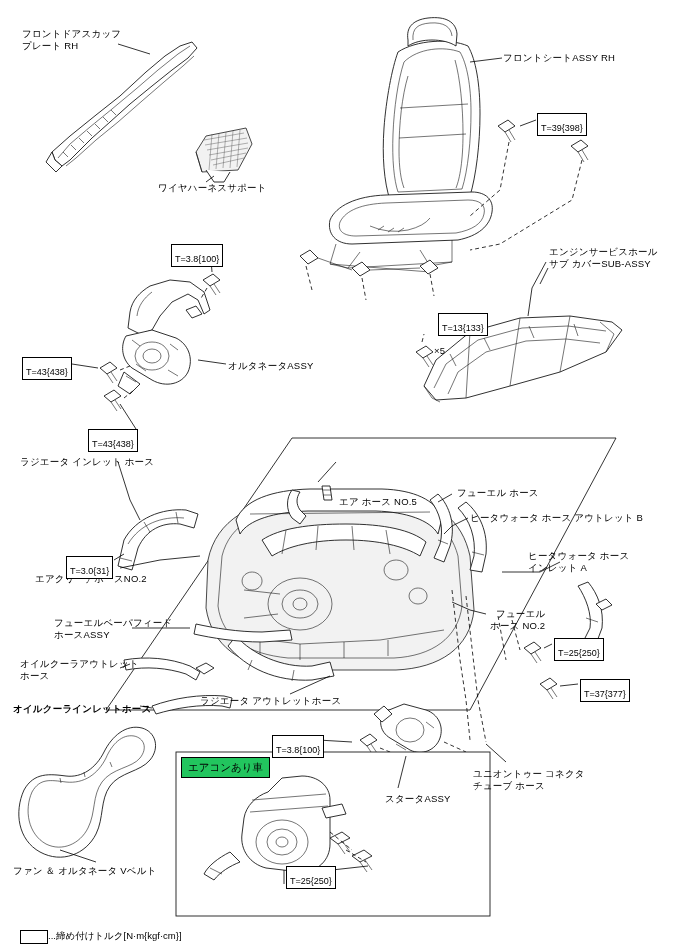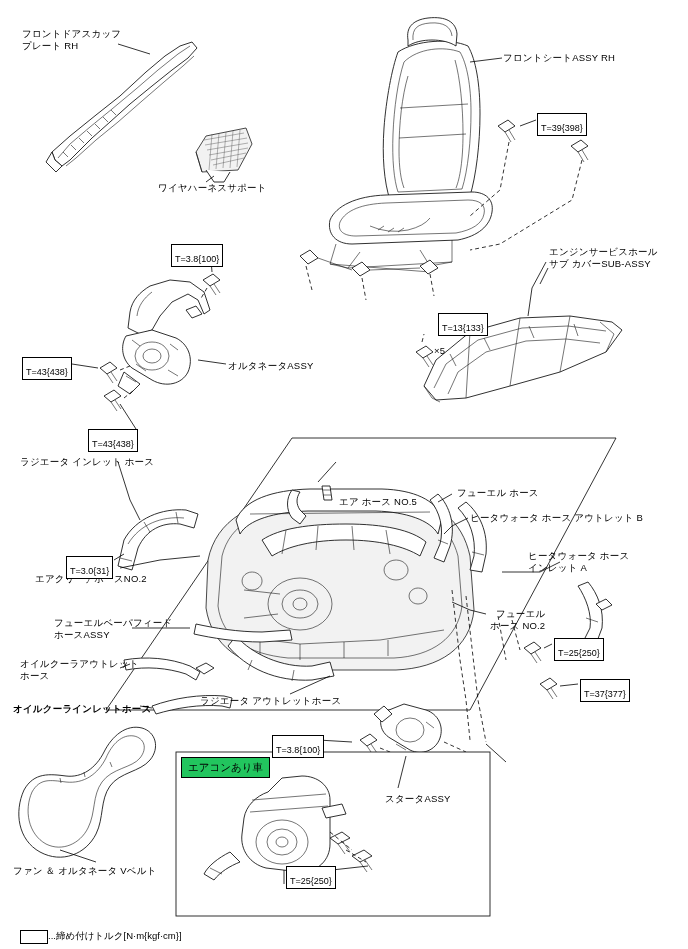--- a/index.html
+++ b/index.html
@@ -328,20 +328,22 @@
 インレット A</div>
   <div class="lbl" style="left:35px; top:573px;">エアクリーナホースNO.2</div>
   <div class="lbl" style="left:54px; top:617px;">フューエルベーパフィード
 ホースASSY</div>
   <div class="lbl" style="left:490px; top:608px;text-align:right;">フューエル
 ホース NO.2</div>
   <div class="lbl" style="left:20px; top:658px;">オイルクーラアウトレット
 ホース</div>
   <div class="lbl" style="left:13px; top:703px;font-weight:bold;">オイルクーラインレットホース</div>
   <div class="lbl" style="left:200px; top:695px;">ラジエータ アウトレットホース</div>
+  <div class="lbl" style="left:473px; top:768px;">ユニオントゥー コネクタ
+チューブ ホース</div>
   <div class="lbl" style="left:385px; top:793px;">スタータASSY</div>
   <div class="lbl" style="left:13px; top:865px;">ファン ＆ オルタネータ Vベルト</div>
 
   <div class="torque" style="left:171px; top:244px;">T=3.8{100}</div>
   <div class="torque" style="left:537px; top:113px;">T=39{398}</div>
   <div class="torque" style="left:438px; top:313px;">T=13{133}</div>
   <div class="torque" style="left:22px; top:357px;">T=43{438}</div>
   <div class="torque" style="left:88px; top:429px;">T=43{438}</div>
   <div class="torque" style="left:66px; top:556px;">T=3.0{31}</div>
   <div class="torque" style="left:554px; top:638px;">T=25{250}</div>

